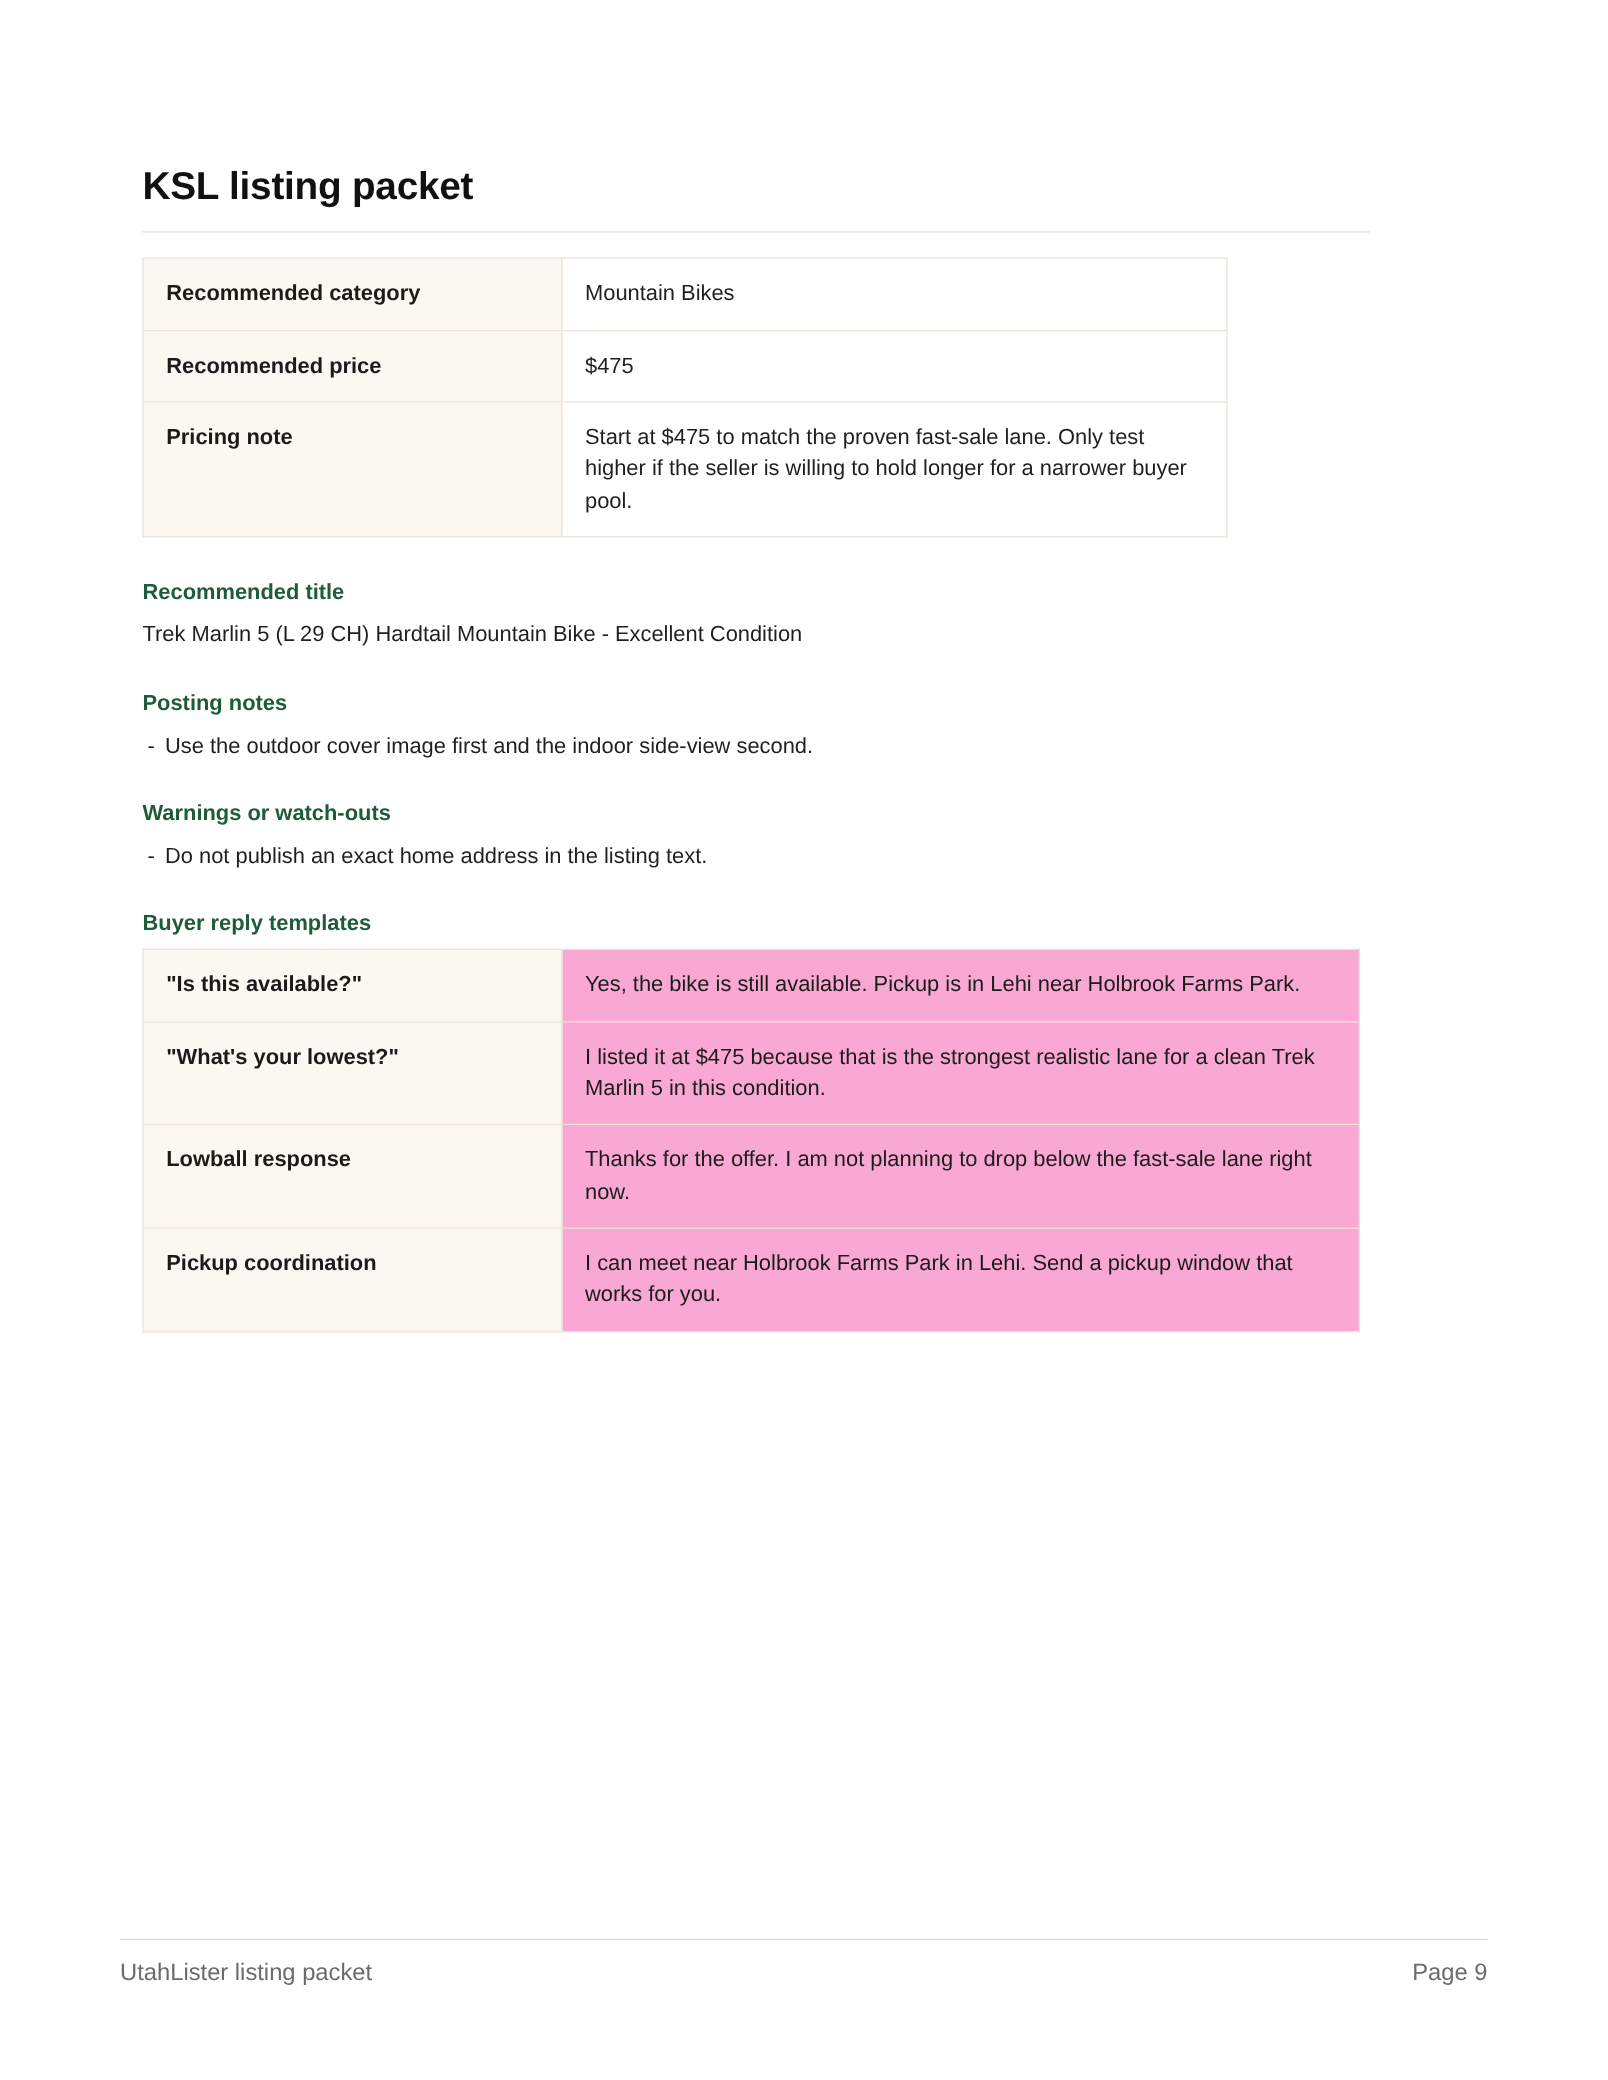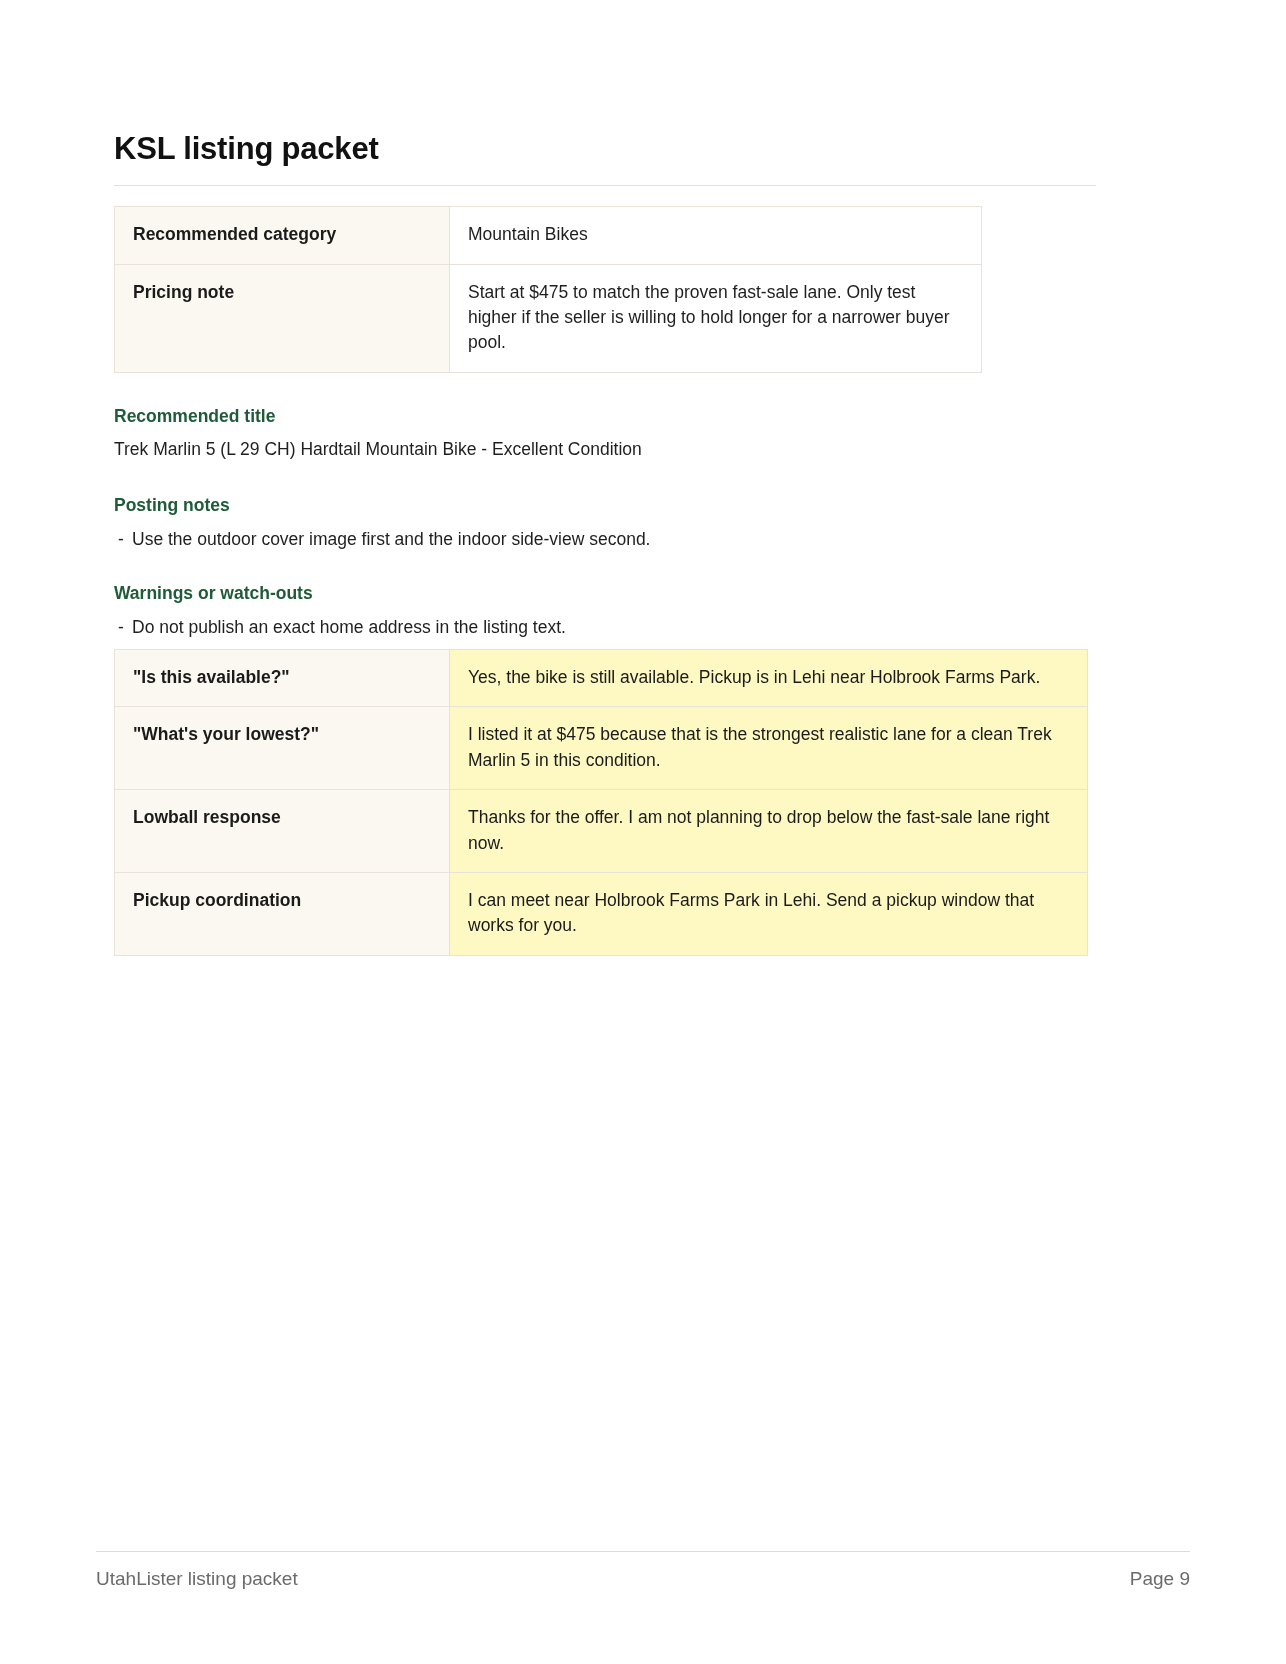--- a/index.html
+++ b/index.html
@@ -106,21 +106,21 @@
     vertical-align: top;
     padding: 15px 16px 16px 18px;
     font-size: 17.5px;
     line-height: 1.45;
   }
   table.replies td.q {
     width: 300px;
     background: #fbf8f1;
     font-weight: bold;
   }
-  table.replies td.a { background: #fef9c3; }
+  table.replies td.a { background: #f9a8d4; }
   .footer {
     position: absolute;
     left: 96px;
     right: 96px;
     bottom: 86px;
   }
   .footer-rule {
     border: 0;
     border-top: 1px solid #dcdcdc;
     margin: 0 0 16px 0;
@@ -141,40 +141,45 @@
   <h1 class="doc-title">KSL listing packet</h1>
   <hr class="title-rule">
 
   <table class="kv">
     <tbody>
       <tr>
         <td class="k">Recommended category</td>
         <td class="v">Mountain Bikes</td>
       </tr>
       <tr>
+        <td class="k">Recommended price</td>
+        <td class="v">$475</td>
+      </tr>
+      <tr>
         <td class="k">Pricing note</td>
         <td class="v">Start at $475 to match the proven fast-sale lane. Only test higher if the seller is willing to hold longer for a narrower buyer pool.</td>
       </tr>
     </tbody>
   </table>
 
   <h2 class="section first">Recommended title</h2>
   <p class="body">Trek Marlin 5 (L 29 CH) Hardtail Mountain Bike - Excellent Condition</p>
 
 
   <h2 class="section">Posting notes</h2>
   <ul class="dashlist">
     <li>Use the outdoor cover image first and the indoor side-view second.</li>
   </ul>
 
   <h2 class="section">Warnings or watch-outs</h2>
   <ul class="dashlist">
     <li>Do not publish an exact home address in the listing text.</li>
   </ul>
 
+  <h2 class="section">Buyer reply templates</h2>
   <table class="replies">
     <tbody>
       <tr>
         <td class="q">"Is this available?"</td>
         <td class="a">Yes, the bike is still available. Pickup is in Lehi near Holbrook Farms Park.</td>
       </tr>
       <tr>
         <td class="q">"What's your lowest?"</td>
         <td class="a">I listed it at $475 because that is the strongest realistic lane for a clean Trek Marlin 5 in this condition.</td>
       </tr>

